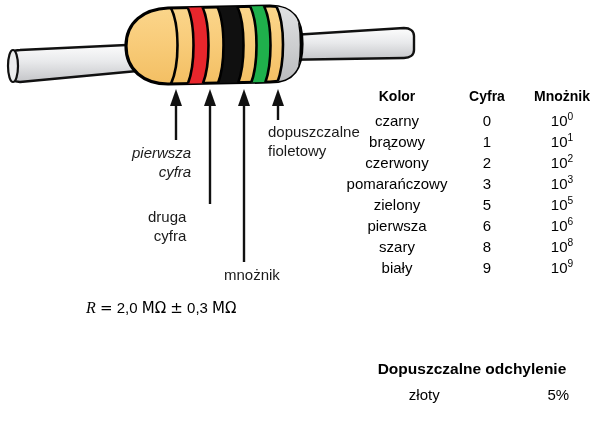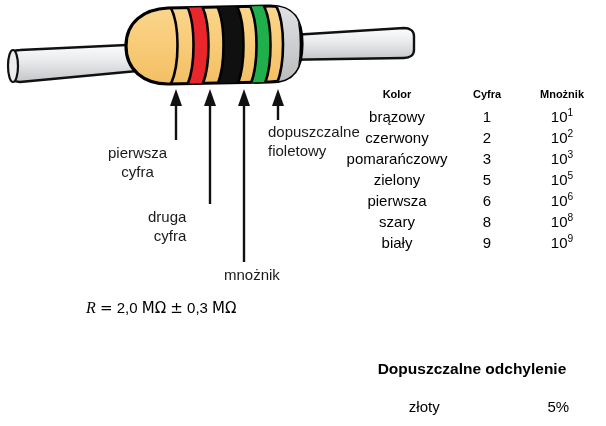--- a/index.html
+++ b/index.html
@@ -32,21 +32,21 @@
   }
 
   
   .callout {
     position: absolute;
     font-size: 15px;
     line-height: 19px;
     white-space: pre;
     color: #1a1a1a;
   }
-  .callout-first  { left: 108px; top: 143px; text-align: center; }
+  .callout-first  { left: 132px; top: 143px; text-align: right; font-style: italic; }
   .callout-second { left: 148px; top: 207px; text-align: right; }
   .callout-mult   { left: 224px; top: 265px; text-align: left; }
   .callout-tol    { left: 268px; top: 122px; text-align: left; }
 
   
   .eq-block {
     position: absolute;
     left: 86px;
     top: 297px;
     font-size: 15px;
@@ -69,21 +69,21 @@
     top: 88px;
     width: 268px;
   }
   .tbl {
     border-collapse: collapse;
     width: 268px;
     font-size: 15px;
   }
   .tbl th {
     font-weight: bold;
-    font-size: 11px;
+    font-size: 14px;
     padding: 0 0 6px 0;
     text-align: center;
   }
   .tbl th.c-color { width: 118px; }
   .tbl th.c-digit { width: 62px; }
   .tbl th.c-mult  { width: 88px; }
   .tbl td {
     padding: 0;
     height: 21px;
     line-height: 21px;
@@ -104,21 +104,21 @@
   }
   .tol-title {
     font-weight: bold;
     font-size: 15.5px;
     text-align: center;
     line-height: 22px;
   }
   .tol-tbl {
     border-collapse: collapse;
     width: 268px;
-    margin: 16px auto;
+    margin: 4px auto;
   }
   .tol-tbl td {
     height: 21px;
     line-height: 21px;
     font-size: 15px;
     padding: 0;
     white-space: nowrap;
   }
   .tol-tbl td.tol-name { width: 148px; text-align: center; }
   .tol-tbl td.tol-val  { width: 82px; text-align: center; }
@@ -249,20 +249,25 @@
     <table class="tbl">
       <thead>
         <tr>
           <th class="c-color">Kolor</th>
           <th class="c-digit">Cyfra</th>
           <th class="c-mult">Mnożnik</th>
         </tr>
       </thead>
       <tbody>
         <tr>
+          <td class="c-color">czarny</td>
+          <td class="c-digit">0</td>
+          <td class="c-mult"><span class="mult"><span>10</span><sup>0</sup></span></td>
+        </tr>
+        <tr>
           <td class="c-color">brązowy</td>
           <td class="c-digit">1</td>
           <td class="c-mult"><span class="mult"><span>10</span><sup>1</sup></span></td>
         </tr>
         <tr>
           <td class="c-color">czerwony</td>
           <td class="c-digit">2</td>
           <td class="c-mult"><span class="mult"><span>10</span><sup>2</sup></span></td>
         </tr>
         <tr>

